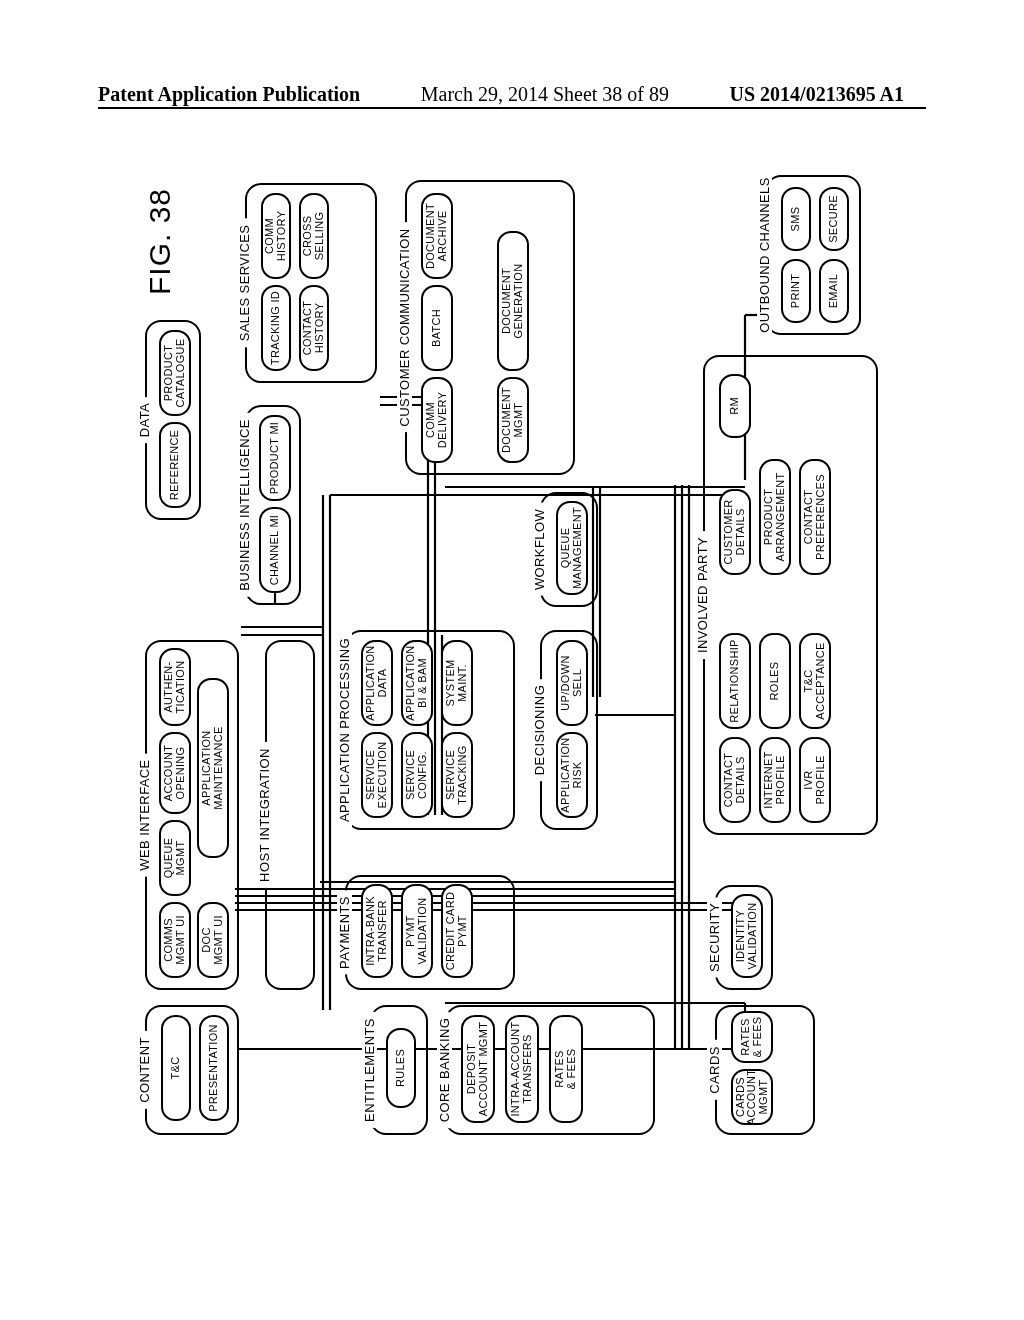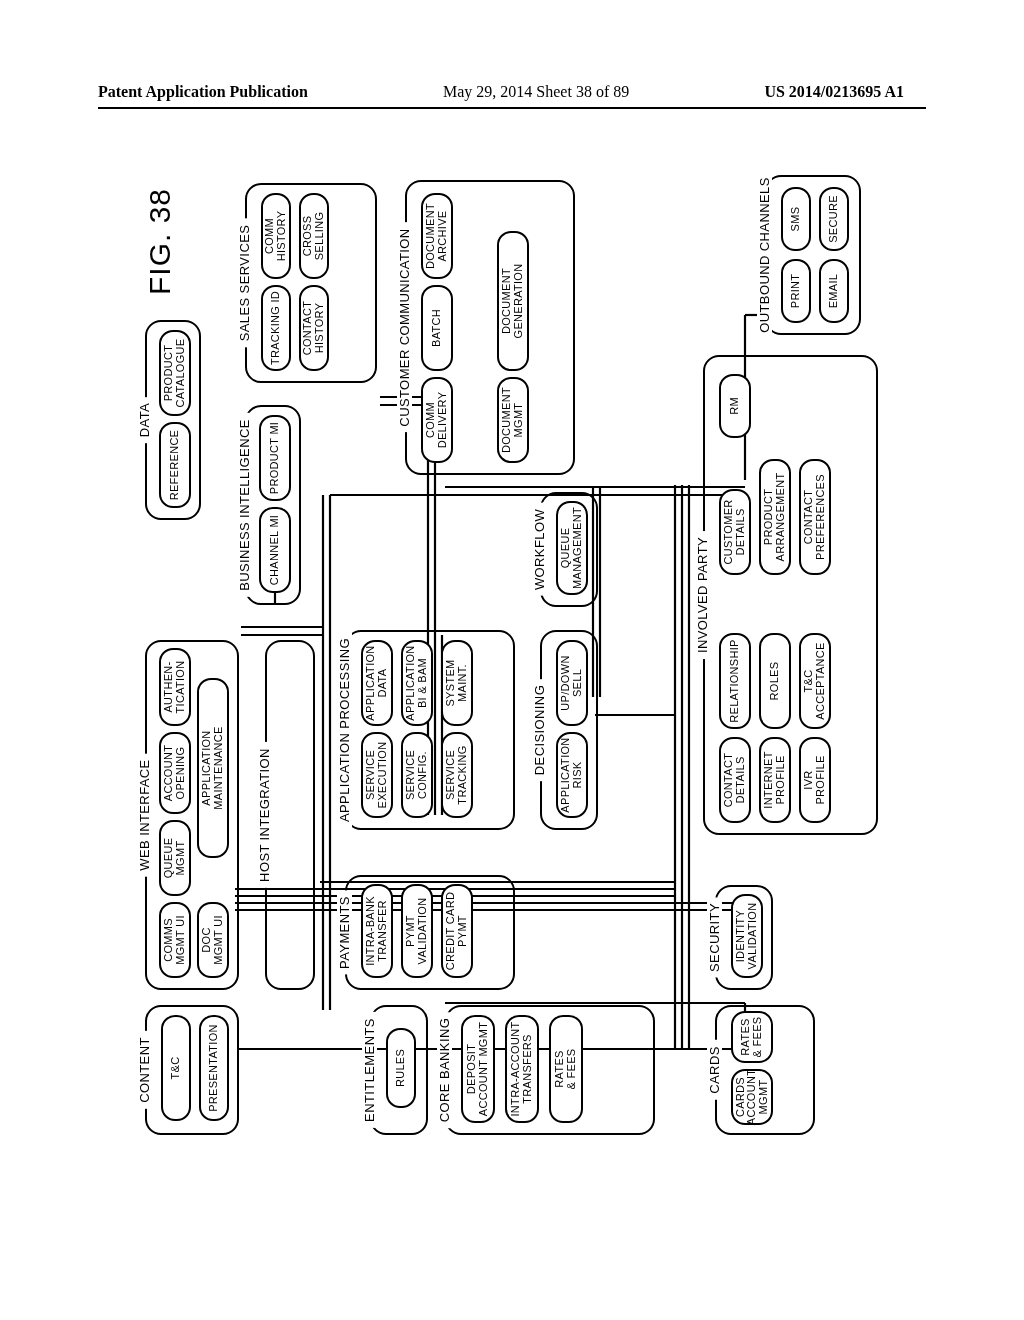--- a/index.html
+++ b/index.html
@@ -10,21 +10,21 @@
     height: 1320px;
     position: relative;
   }
   .header {
     position: absolute;
     top: 83px;
     left: 0;
     width: 1002px;
     display: flex;
     justify-content: space-between;
-    font-size: 16px;
+    font-size: 20px;
     padding: 0 98px;
     box-sizing: border-box;
   }
   .header .left { font-weight: bold; }
   .header .right { font-weight: bold; }
   .hr {
     position: absolute;
     top: 107px;
     left: 98px;
     width: 828px;
@@ -101,21 +101,21 @@
   svg.connectors line {
     stroke: #000;
     stroke-width: 2.2;
   }
 </style>
 </head>
 <body>
 
 <div class="header">
   <span class="left">Patent Application Publication</span>
-  <span>May 29, 2014  Sheet 38 of 89</span>
+  <span>March 29, 2014  Sheet 38 of 89</span>
   <span class="right">US 2014/0213695 A1</span>
 </div>
 <div class="hr"></div>
 
 <div class="diagram-outer">
   <div class="rot">
 
     <div class="fig" style="top:-2px; left:840px;">FIG. 38</div>
 
     <svg class="connectors">

